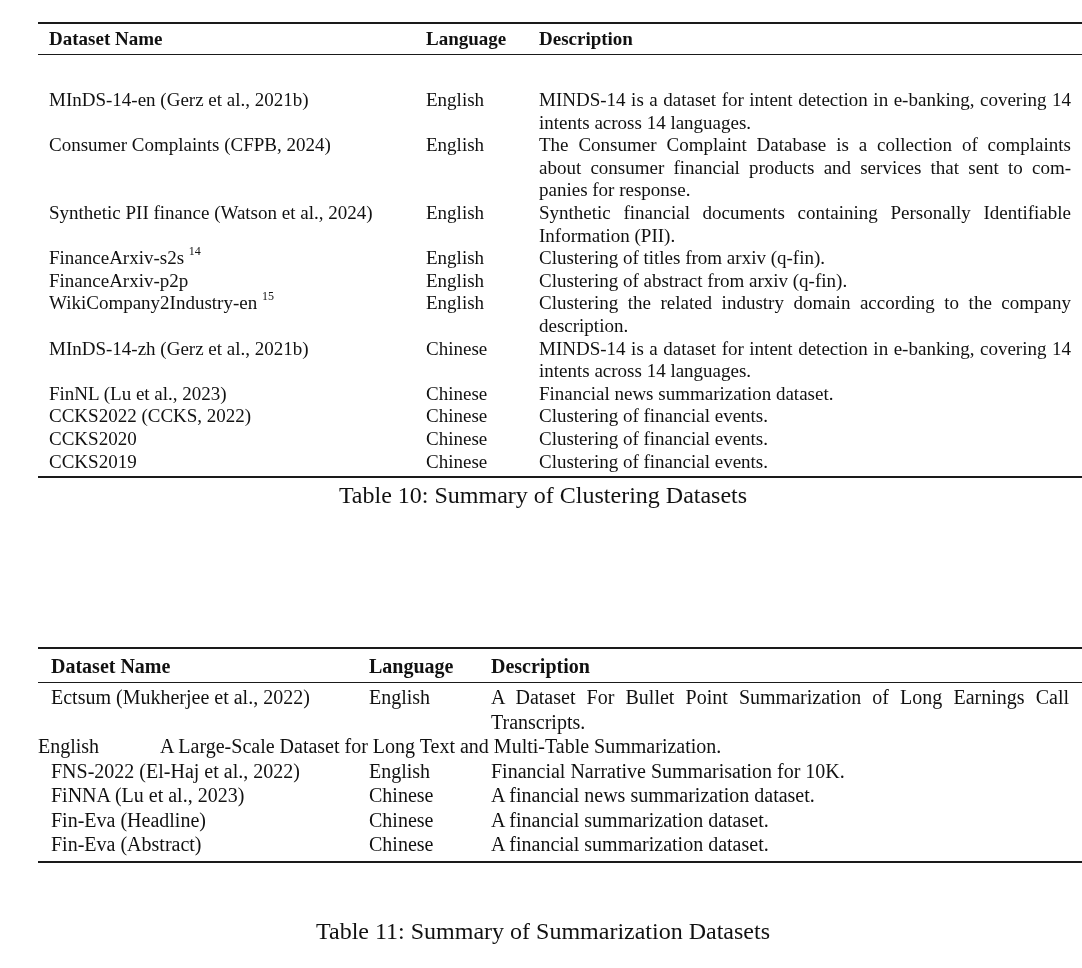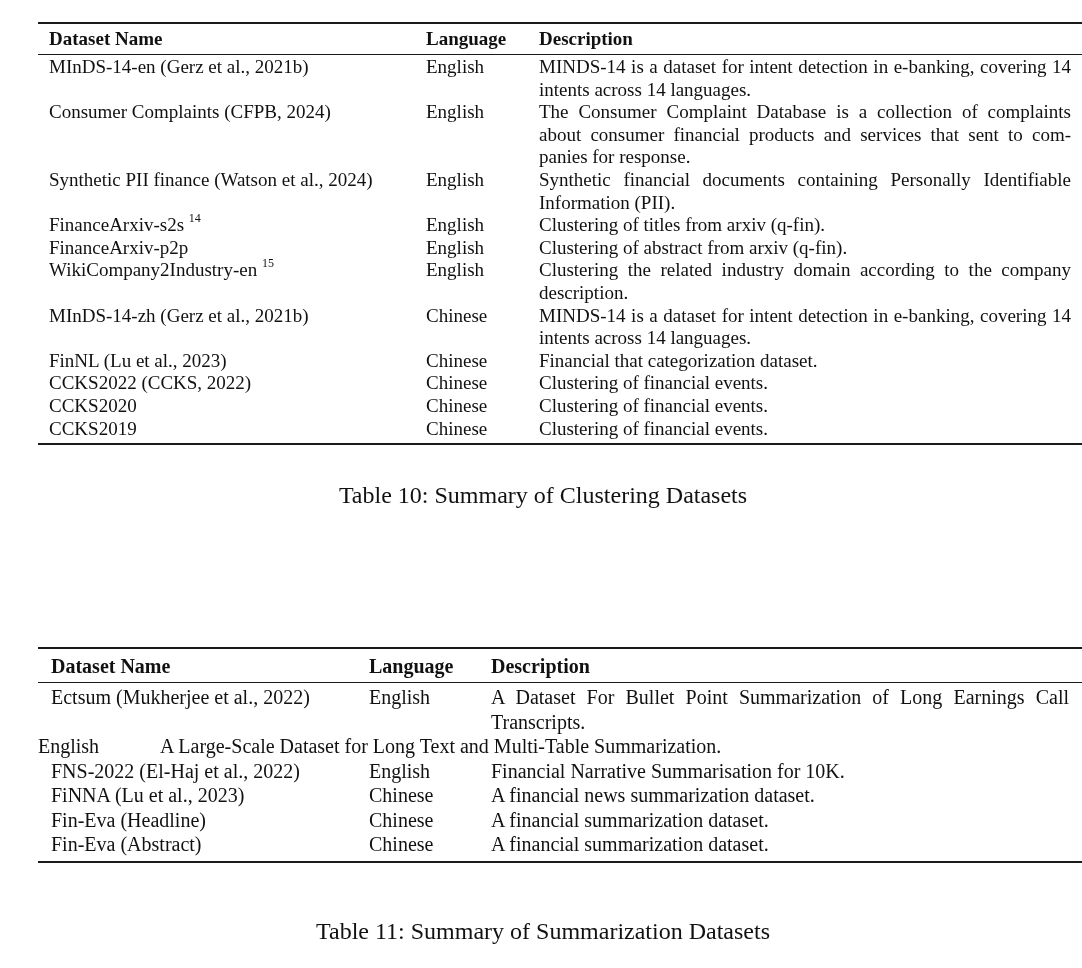--- a/index.html
+++ b/index.html
@@ -53,21 +53,21 @@
     top: -2px;
     vertical-align: super;
   }
 
   
   #t10 { top: 22px; }
   #t10 .c1 { width: 388px; padding-left: 11px; }
   #t10 .c2 { width: 113px; }
   #t10 .c3 { width: 532px; }
   #t10 .hdr { height: 29px; align-items: center; padding-top: 1px; }
-  #t10 .body { padding-top: 1px; padding-bottom: 3px; }
+  #t10 .body { padding-top: 1px; padding-bottom: 3px; margin-top: 33px; }
 
   
   #t11 { top: 647px; }
   #t11 .c1 { width: 331px; padding-left: 13px; }
   #t11 .c2 { width: 122px; }
   #t11 .c3 { width: 578px; }
   #t11 .hdr { height: 32px; align-items: center; padding-top: 1px; font-size: 20px; }
   #t11 .body { padding-top: 2px; padding-bottom: 4px; font-size: 20px; line-height: 24.5px; }
 
   .caption {
@@ -124,21 +124,21 @@
         <div class="cell c3 desc">Clustering the related industry domain according to the company description.</div>
       </div>
       <div class="row">
         <div class="cell c1"><span>MInDS-14-zh (Gerz et al., 2021b)</span></div>
         <div class="cell c2">Chinese</div>
         <div class="cell c3 desc">MINDS-14 is a dataset for intent detection in e-banking, cover­ing 14 intents across 14 languages.</div>
       </div>
       <div class="row">
         <div class="cell c1"><span>FinNL (Lu et al., 2023)</span></div>
         <div class="cell c2">Chinese</div>
-        <div class="cell c3 desc">Financial that categorization dataset.</div>
+        <div class="cell c3 desc">Financial news summarization dataset.</div>
       </div>
       <div class="row">
         <div class="cell c1"><span>CCKS2022 (CCKS, 2022)</span></div>
         <div class="cell c2">Chinese</div>
         <div class="cell c3 desc">Clustering of financial events.</div>
       </div>
       <div class="row">
         <div class="cell c1"><span>CCKS2020</span></div>
         <div class="cell c2">Chinese</div>
         <div class="cell c3 desc">Clustering of financial events.</div>

